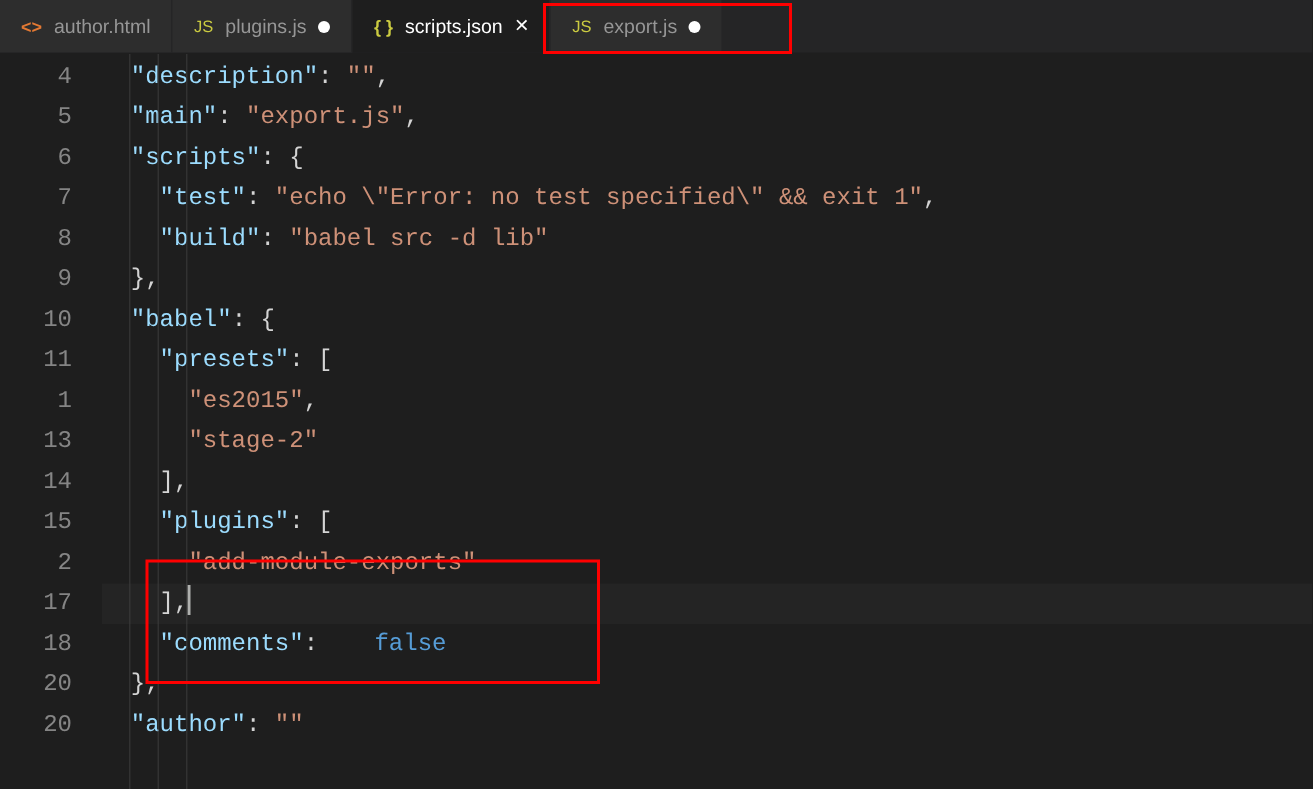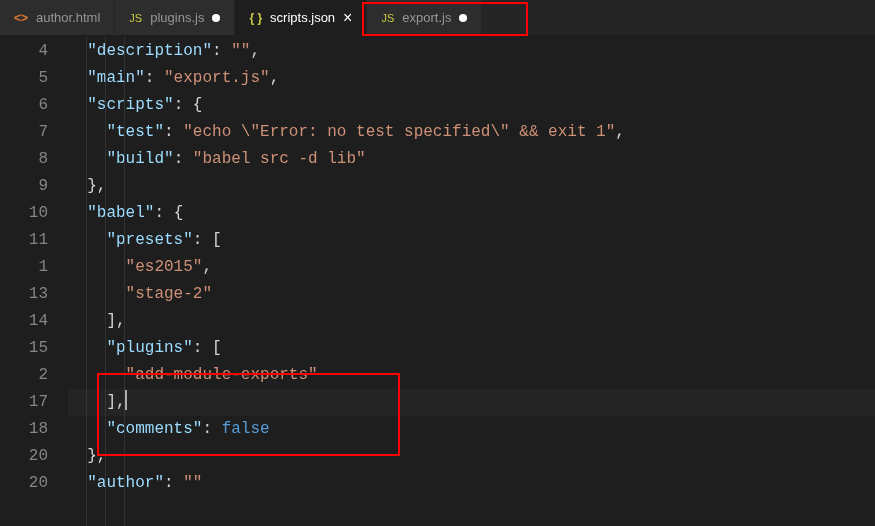--- a/index.html
+++ b/index.html
@@ -72,21 +72,21 @@
     opacity: 0.6;
   }
   .g1 { left: 18px; }
   .g2 { left: 37px; }
   .g3 { left: 56px; }
   .line { height: 27px; line-height: 27px; white-space: pre; }
   .line.current { background: rgba(40,40,40,0.6); }
   .tok-key { color: #9cdcfe; }
   .tok-str { color: #ce9178; }
   .tok-punc { color: #d4d4d4; }
-  .tok-const { color: #569cd6; }
+  .tok-const { color: #569cd6; margin-left: 28px; }
 
   .red-box {
     position: absolute;
     border: 2px solid #ff0000;
     pointer-events: none;
   }
   .cursor {
     display: inline-block;
     width: 2px;
     height: 20px;

